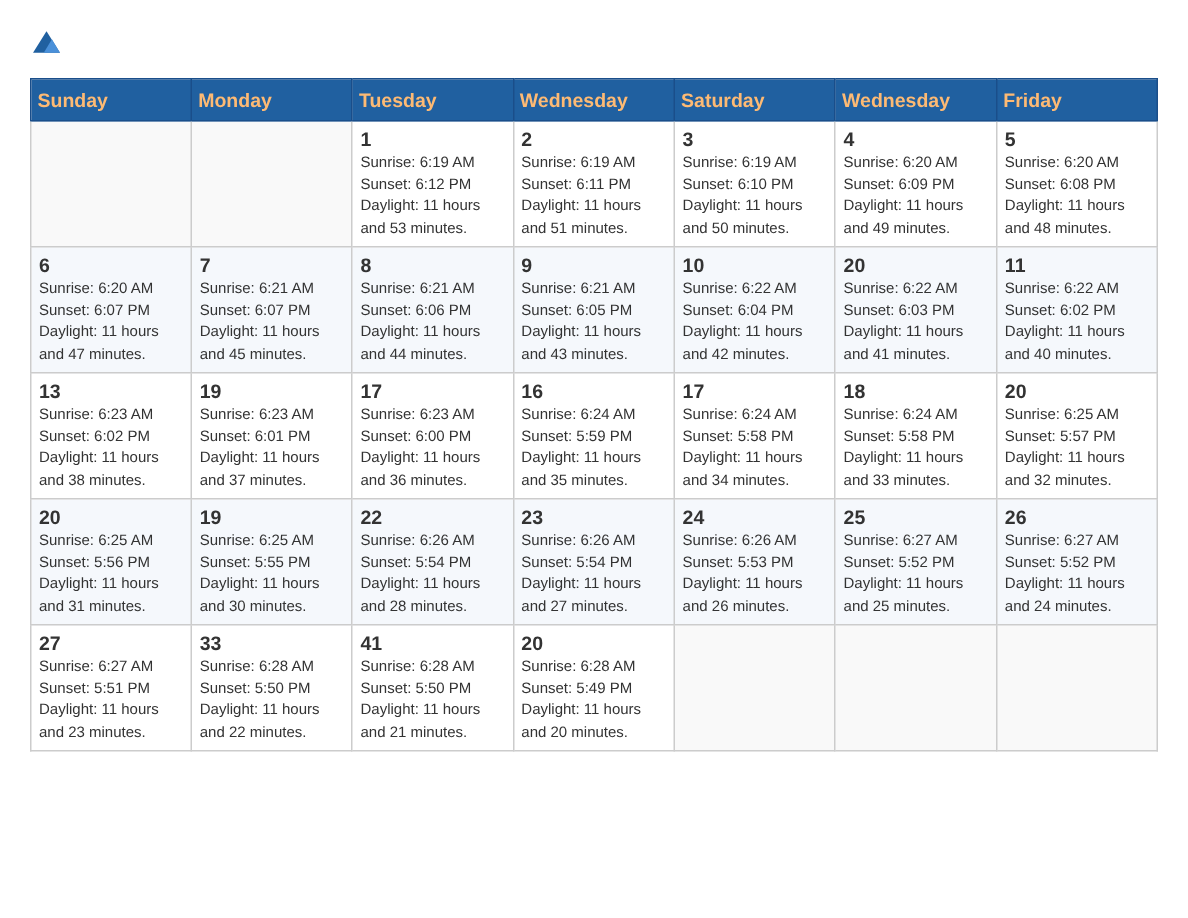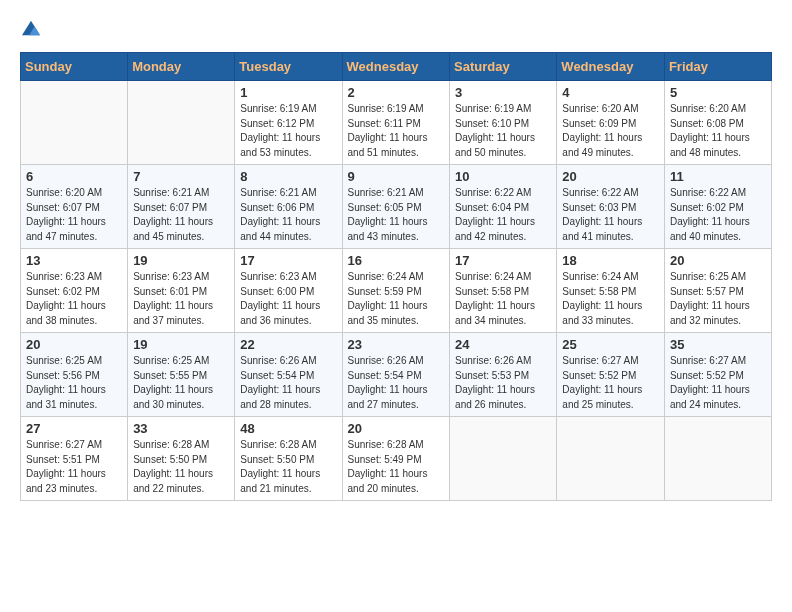--- a/index.html
+++ b/index.html
@@ -286,41 +286,41 @@
 Sunset: 5:53 PM
 Daylight: 11 hours and 26 minutes.</div>
         </td>
         <td>
           <span class="day-number">25</span>
           <div class="day-info" style="white-space: pre-line;">Sunrise: 6:27 AM
 Sunset: 5:52 PM
 Daylight: 11 hours and 25 minutes.</div>
         </td>
         <td>
-          <span class="day-number">35</span>
+          <span class="day-number">26</span>
           <div class="day-info" style="white-space: pre-line;">Sunrise: 6:27 AM
 Sunset: 5:52 PM
 Daylight: 11 hours and 24 minutes.</div>
         </td>
       </tr>
       <tr>
         <td>
           <span class="day-number">27</span>
           <div class="day-info" style="white-space: pre-line;">Sunrise: 6:27 AM
 Sunset: 5:51 PM
 Daylight: 11 hours and 23 minutes.</div>
         </td>
         <td>
           <span class="day-number">33</span>
           <div class="day-info" style="white-space: pre-line;">Sunrise: 6:28 AM
 Sunset: 5:50 PM
 Daylight: 11 hours and 22 minutes.</div>
         </td>
         <td>
-          <span class="day-number">48</span>
+          <span class="day-number">41</span>
           <div class="day-info" style="white-space: pre-line;">Sunrise: 6:28 AM
 Sunset: 5:50 PM
 Daylight: 11 hours and 21 minutes.</div>
         </td>
         <td>
           <span class="day-number">20</span>
           <div class="day-info" style="white-space: pre-line;">Sunrise: 6:28 AM
 Sunset: 5:49 PM
 Daylight: 11 hours and 20 minutes.</div>
         </td>

